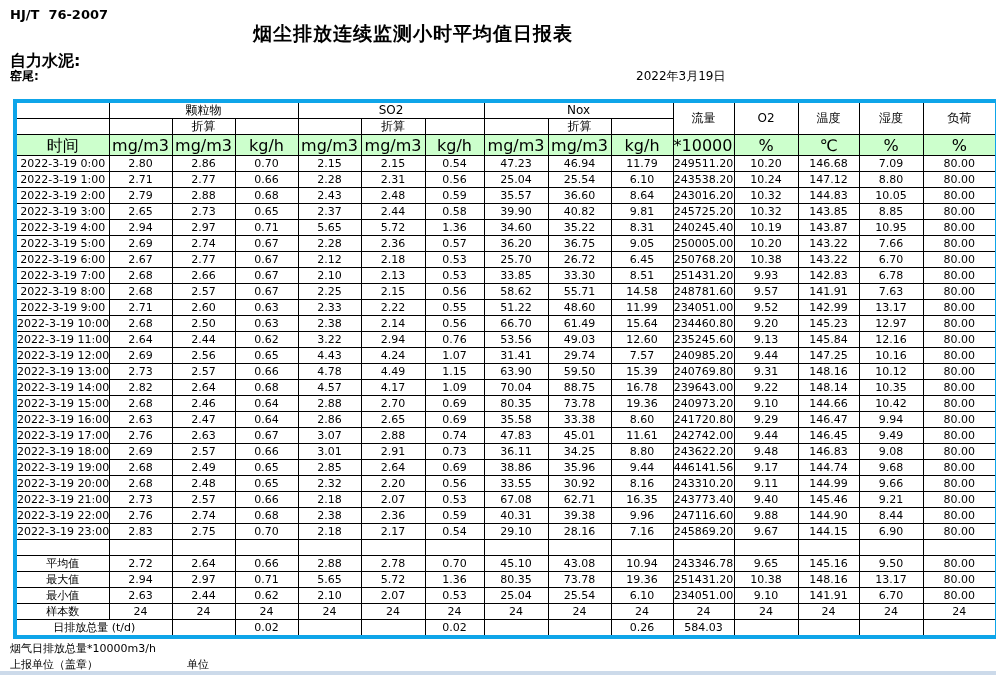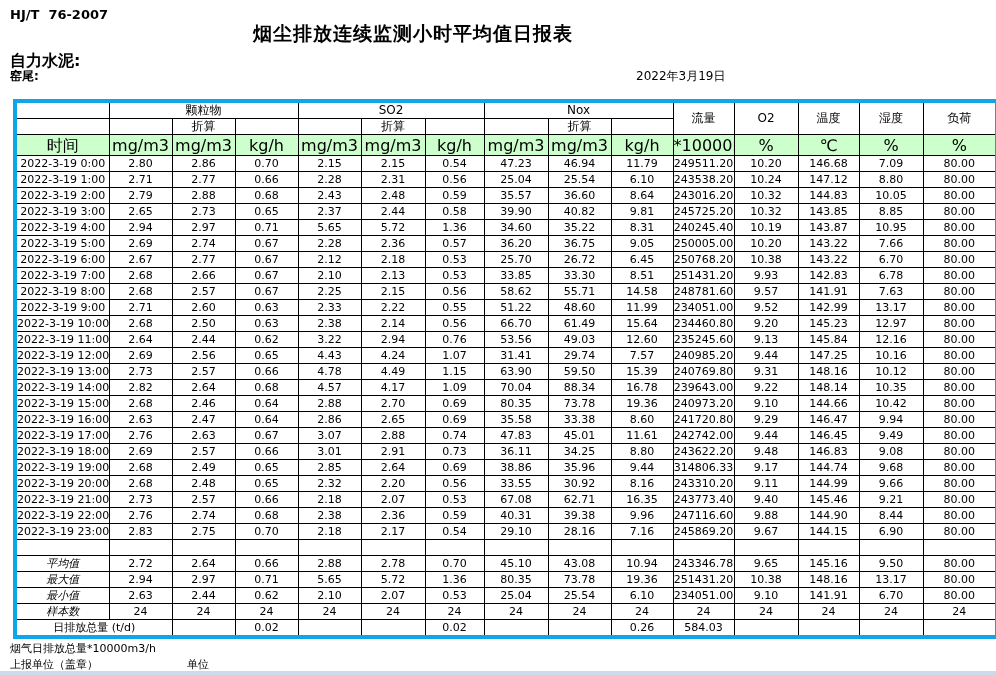--- a/index.html
+++ b/index.html
@@ -18,21 +18,21 @@
     border:4px solid #0ea5e9;
   }
   table.rpt td{
     border:1px solid #000;font-size:11px;line-height:15px;height:15px;
     padding:0;text-align:center;white-space:nowrap;overflow:hidden;
     font-family:"DejaVu Sans",sans-serif;
   }
   tr.hdr1 td,tr.hdr2 td{height:15px;font-size:12px;}
   tr.hdr3 td{height:20px;background:#ccffcc;font-size:16px;}
   td.col-o2{vertical-align:bottom;line-height:12px;padding-top:3px;height:12px;}
-  td.rlabel{font-size:12px;font-style:italic;}
+  td.rlabel{font-size:12px;}
   td.rlabel-left{font-size:12px;text-align:left;padding-left:2px;}
   .foot1{position:absolute;left:10px;top:641px;font-size:11px;}
   .foot2{position:absolute;left:10px;top:657px;font-size:11px;}
   .foot3{position:absolute;left:187px;top:657px;font-size:11px;}
   .bottom-bar{position:absolute;left:0;bottom:0;width:996px;height:4px;}
 </style>
 </head>
 <body>
 
 <div class="page">
@@ -342,21 +342,21 @@
         </tr>
         <tr>
           <td>2022-3-19 14:00</td>
           <td>2.82</td>
           <td>2.64</td>
           <td>0.68</td>
           <td>4.57</td>
           <td>4.17</td>
           <td>1.09</td>
           <td>70.04</td>
-          <td>88.34</td>
+          <td>88.75</td>
           <td>16.78</td>
           <td>239643.00</td>
           <td class="col-o2">9.22</td>
           <td>148.14</td>
           <td>10.35</td>
           <td>80.00</td>
         </tr>
         <tr>
           <td>2022-3-19 15:00</td>
           <td>2.68</td>
@@ -429,21 +429,21 @@
           <td>2022-3-19 19:00</td>
           <td>2.68</td>
           <td>2.49</td>
           <td>0.65</td>
           <td>2.85</td>
           <td>2.64</td>
           <td>0.69</td>
           <td>38.86</td>
           <td>35.96</td>
           <td>9.44</td>
-          <td>314806.33</td>
+          <td>446141.56</td>
           <td class="col-o2">9.17</td>
           <td>144.74</td>
           <td>9.68</td>
           <td>80.00</td>
         </tr>
         <tr>
           <td>2022-3-19 20:00</td>
           <td>2.68</td>
           <td>2.48</td>
           <td>0.65</td>

